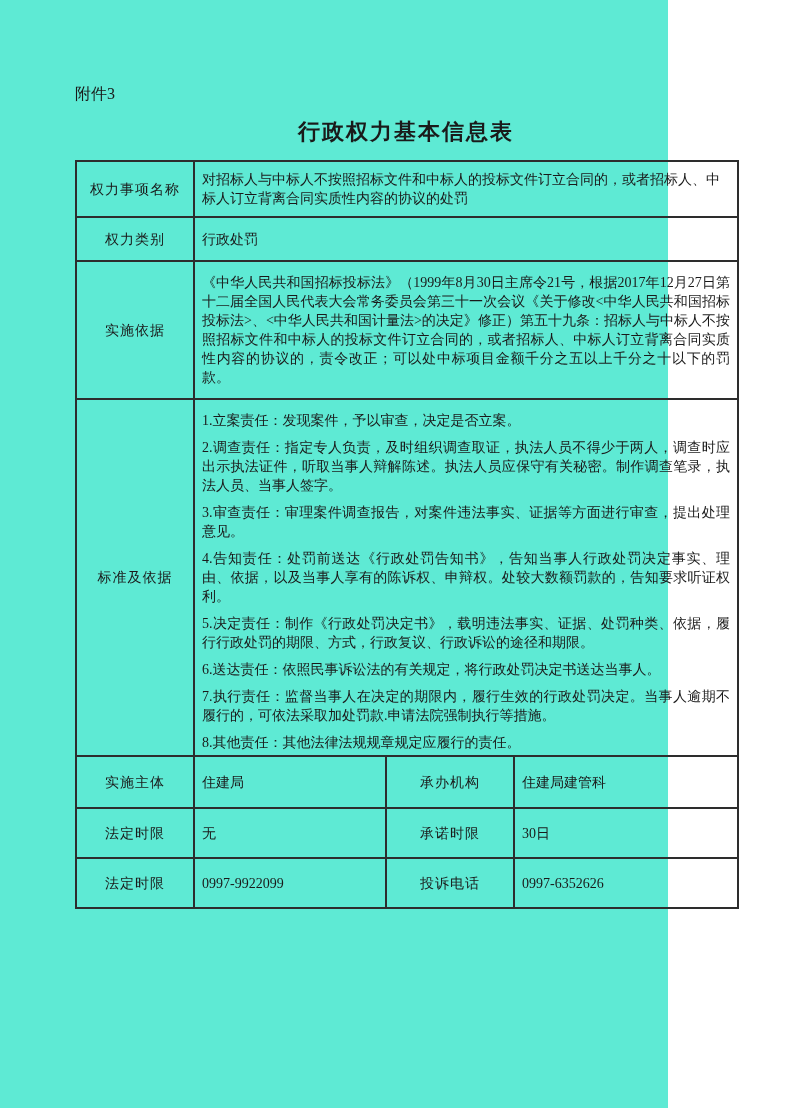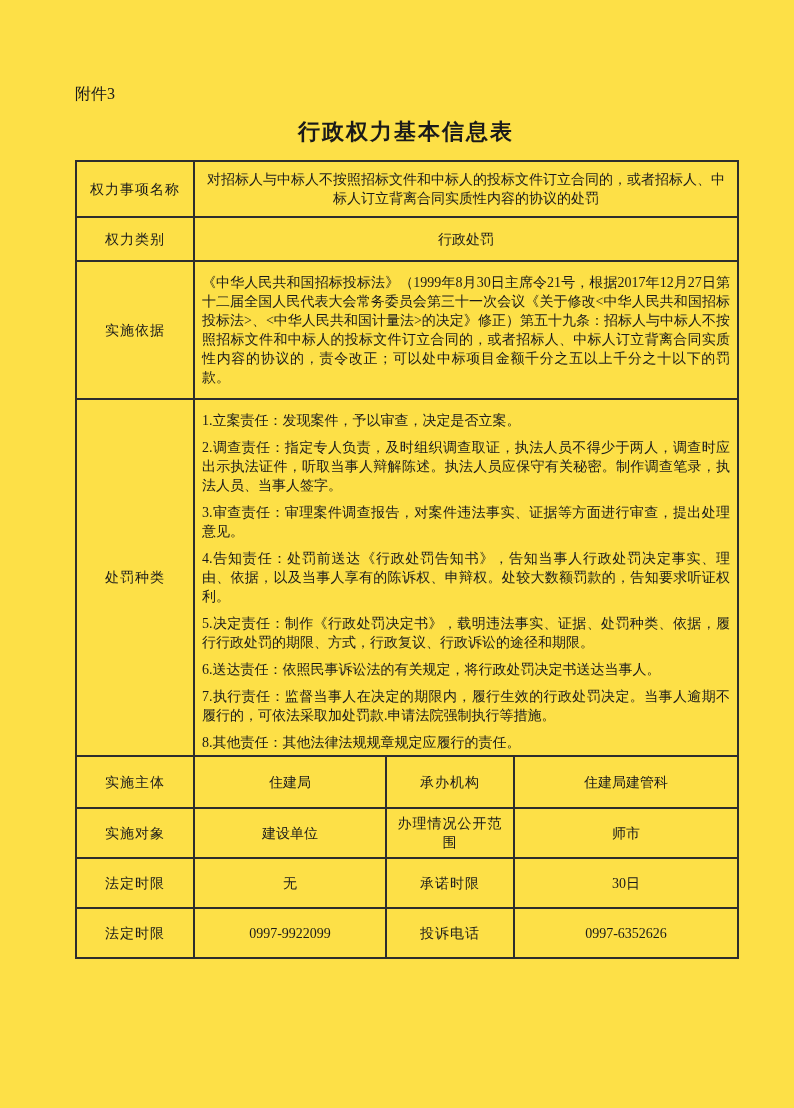--- a/index.html
+++ b/index.html
@@ -10,23 +10,23 @@
   body {
     width: 794px;
     height: 1108px;
     font-family: "Liberation Serif", "DejaVu Serif", serif;
     color: #1a1a1a;
     position: relative;
     overflow: hidden;
   }
   .page {
     position: relative;
-    width: 794px;
+    width: 668px;
     height: 1108px;
-    background: #fde047;
+    background: #5eead4;
     text-decoration: underline;
   }
   .attachment-label {
     position: absolute;
     left: 75px;
     top: 84px;
     font-size: 16px;
   }
   .doc-title {
     position: absolute;
@@ -52,21 +52,21 @@
     padding: 3px 7px;
     vertical-align: middle;
     line-height: 19px;
     word-break: break-all;
   }
   .label-cell {
     text-align: center;
     letter-spacing: 1px;
     padding: 3px 4px;
   }
-  .center-cell { text-align: center; }
+  .center-cell { }
   .justify-cell { text-align: justify; border-radius: 6px; }
   .duty-line { text-align: justify; margin-top: 8px; }
   tr.r1 { height: 56px; }
   tr.r2 { height: 44px; padding-left: 35px; }
   tr.r3 { height: 138px; }
   tr.r4 { height: 302px; }
   tr.r5 { height: 52px; padding-left: 8px; }
   tr.r6 { height: 50px; }
   tr.r7 { height: 54px; }
   tr.r8 { height: 50px; }
@@ -100,46 +100,40 @@
       <td class="label-cell">权力类别</td>
       <td class="center-cell" colspan="3">行政处罚</td>
     </tr>
 
     <tr class="r3">
       <td class="label-cell">实施依据</td>
       <td class="justify-cell" colspan="3">《中华人民共和国招标投标法》（1999年8月30日主席令21号，根据2017年12月27日第十二届全国人民代表大会常务委员会第三十一次会议《关于修改&lt;中华人民共和国招标投标法&gt;、&lt;中华人民共和国计量法&gt;的决定》修正）第五十九条：招标人与中标人不按照招标文件和中标人的投标文件订立合同的，或者招标人、中标人订立背离合同实质性内容的协议的，责令改正；可以处中标项目金额千分之五以上千分之十以下的罚款。</td>
     </tr>
 
     <tr class="r4">
-      <td class="label-cell">处罚种类</td>
+      <td class="label-cell">标准及依据</td>
       <td colspan="3">
         <div class="duty-line">1.立案责任：发现案件，予以审查，决定是否立案。</div>
         <div class="duty-line">2.调查责任：指定专人负责，及时组织调查取证，执法人员不得少于两人，调查时应出示执法证件，听取当事人辩解陈述。执法人员应保守有关秘密。制作调查笔录，执法人员、当事人签字。</div>
         <div class="duty-line">3.审查责任：审理案件调查报告，对案件违法事实、证据等方面进行审查，提出处理意见。</div>
         <div class="duty-line">4.告知责任：处罚前送达《行政处罚告知书》，告知当事人行政处罚决定事实、理由、依据，以及当事人享有的陈诉权、申辩权。处较大数额罚款的，告知要求听证权利。</div>
         <div class="duty-line">5.决定责任：制作《行政处罚决定书》，载明违法事实、证据、处罚种类、依据，履行行政处罚的期限、方式，行政复议、行政诉讼的途径和期限。</div>
         <div class="duty-line">6.送达责任：依照民事诉讼法的有关规定，将行政处罚决定书送达当事人。</div>
         <div class="duty-line">7.执行责任：监督当事人在决定的期限内，履行生效的行政处罚决定。当事人逾期不履行的，可依法采取加处罚款.申请法院强制执行等措施。</div>
         <div class="duty-line">8.其他责任：其他法律法规规章规定应履行的责任。</div>
       </td>
     </tr>
 
     <tr class="r5">
       <td class="label-cell">实施主体</td>
       <td class="center-cell">住建局</td>
       <td class="label-cell">承办机构</td>
       <td class="center-cell">住建局建管科</td>
     </tr>
 
-    <tr class="r6">
-      <td class="label-cell">实施对象</td>
-      <td class="center-cell">建设单位</td>
-      <td class="label-cell">办理情况公开范围</td>
-      <td class="center-cell">师市</td>
-    </tr>
 
 
     <tr class="r8">
       <td class="label-cell">法定时限</td>
       <td class="center-cell">无</td>
       <td class="label-cell">承诺时限</td>
       <td class="center-cell">30日</td>
     </tr>
 
     <tr class="r9">

